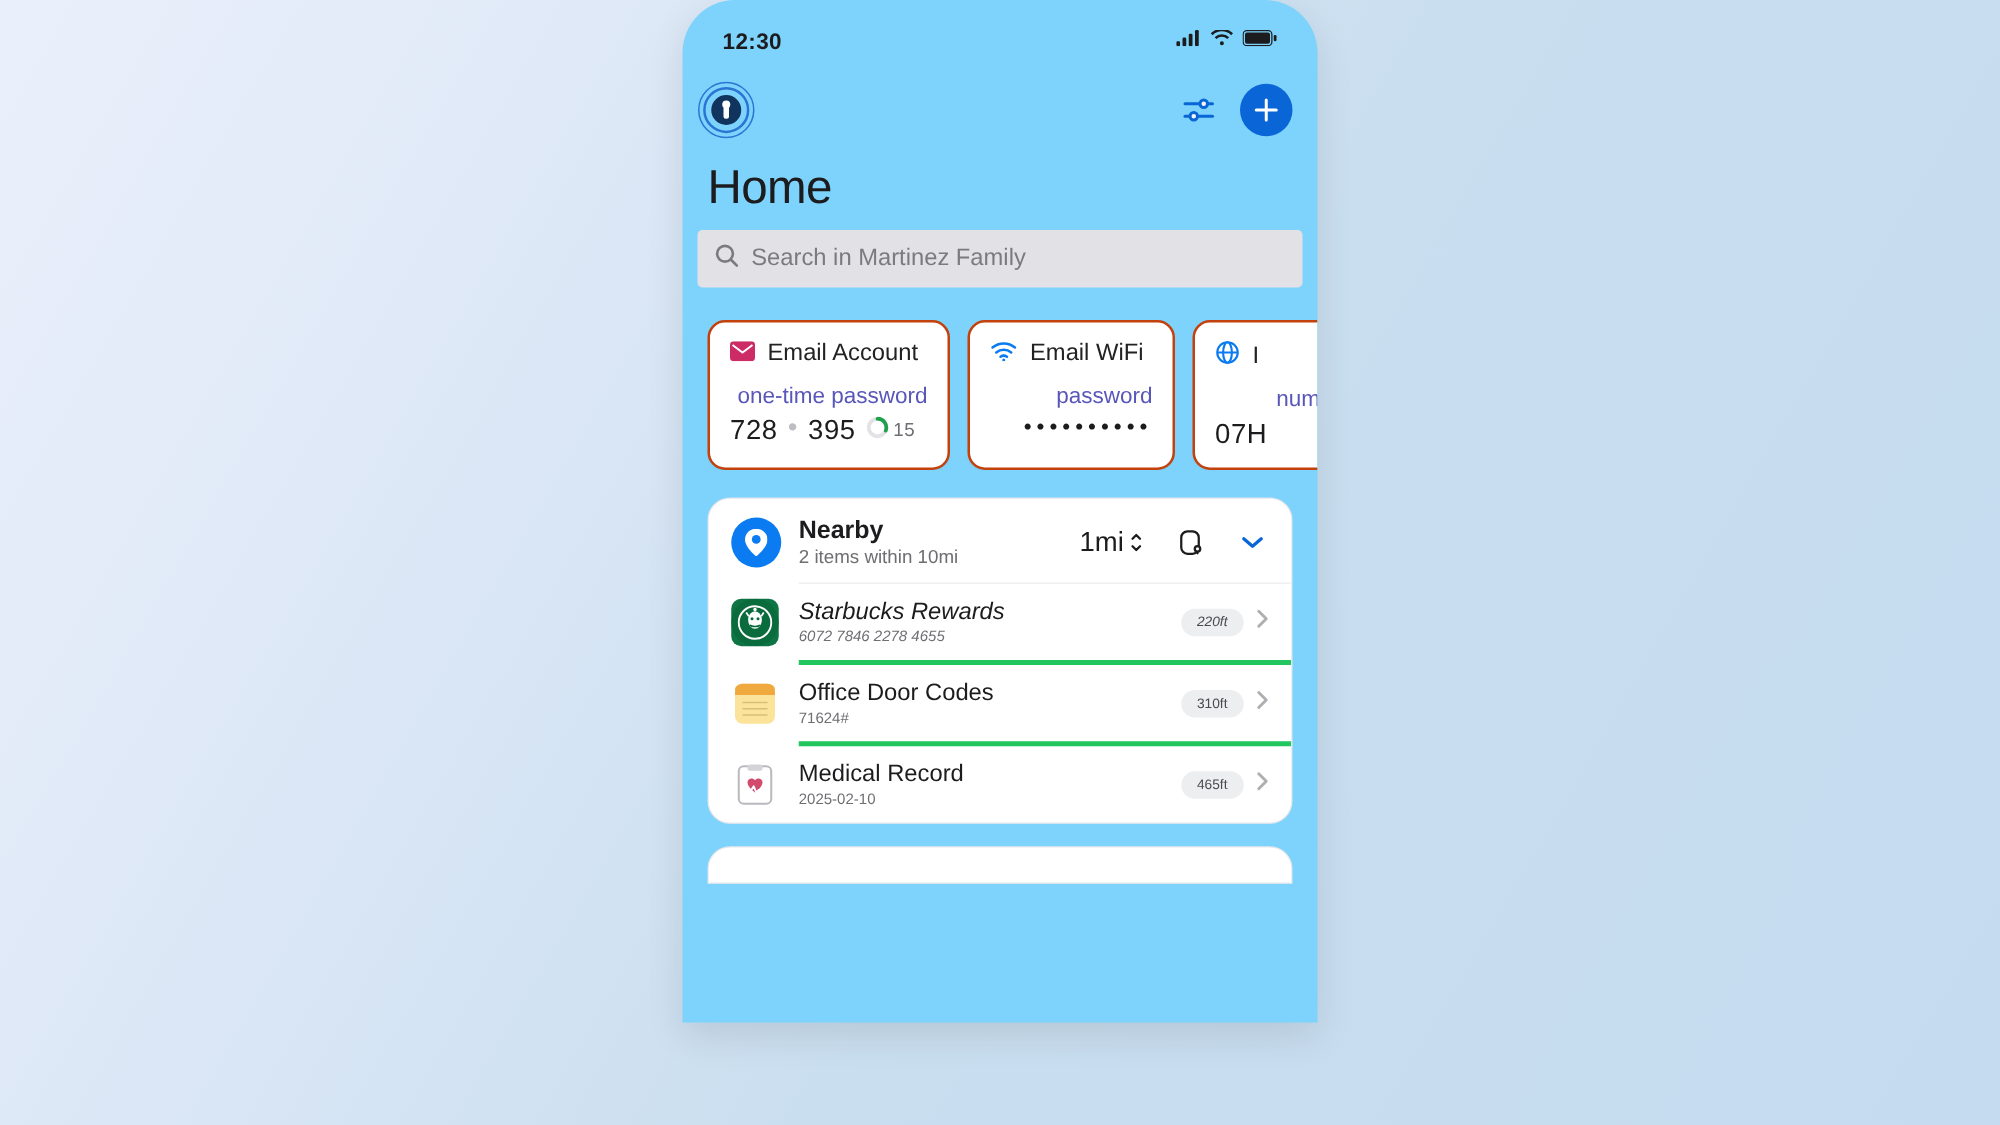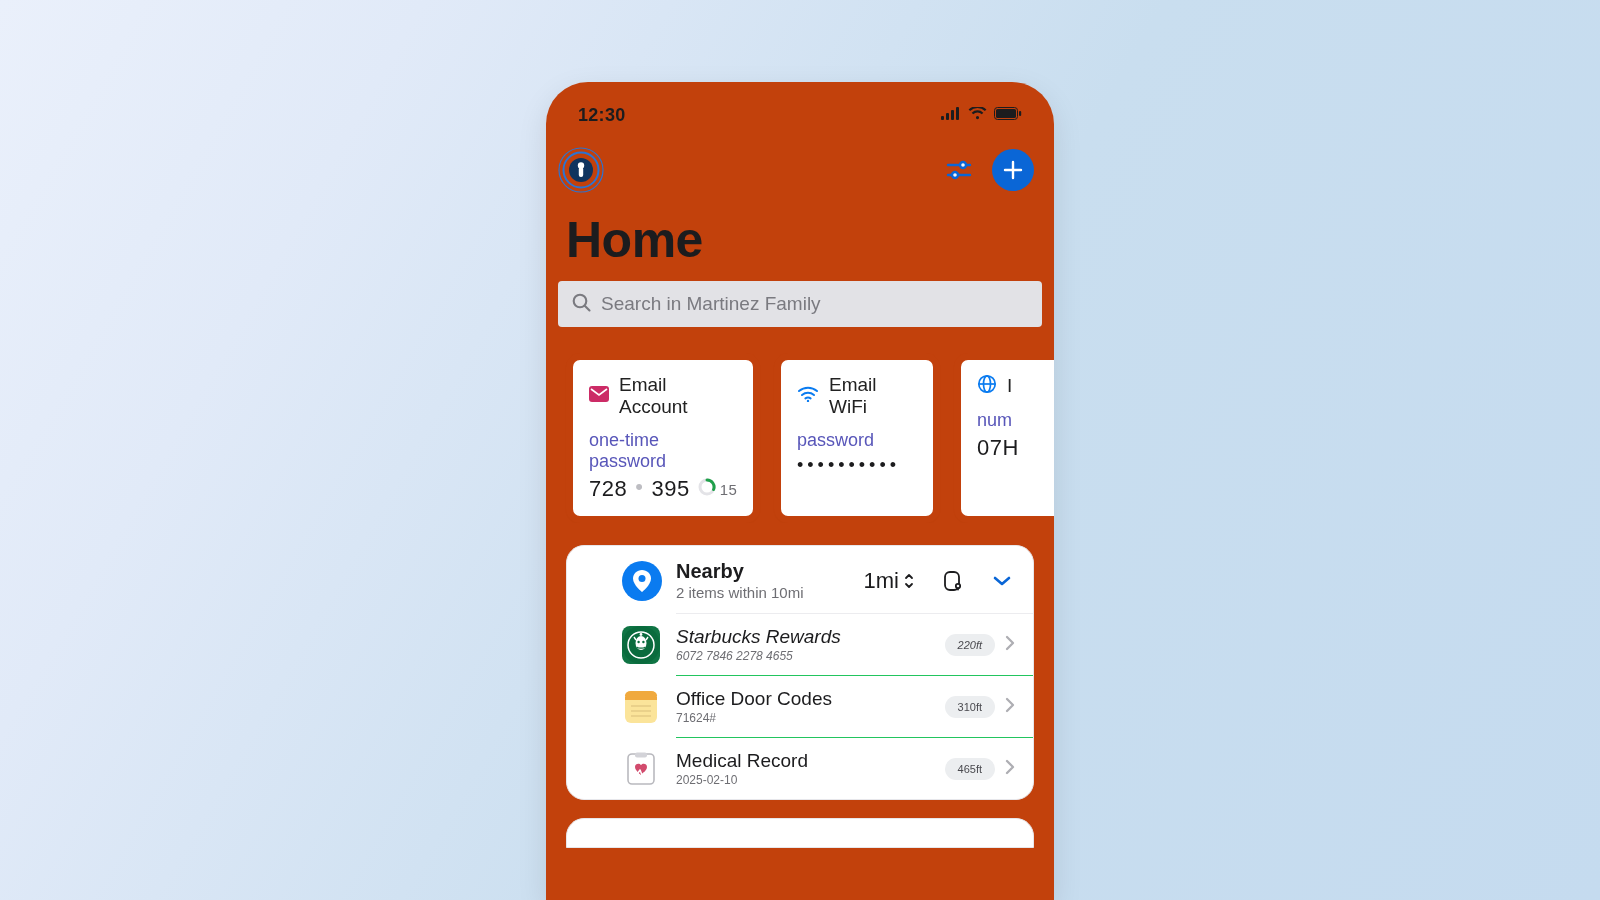--- a/index.html
+++ b/index.html
@@ -5,24 +5,23 @@
   * { box-sizing: border-box; margin: 0; padding: 0; }
   html, body { width: 1600px; height: 900px; overflow: hidden; }
   body {
     font-family: -apple-system, BlinkMacSystemFont, "SF Pro Text", "Helvetica Neue", Arial, sans-serif;
     background: linear-gradient(120deg, #eaf0fb 0%, #e1eaf8 20%, #c9deef 55%, #c5dbef 100%);
     display: flex;
     align-items: flex-start;
     justify-content: center;
   }
   .phone {
-    margin-top: 82px;
     width: 508px;
     height: 818px;
-    background: #c2410c;
+    background: #7dd3fc;
     border-radius: 42px 42px 0 0;
     box-shadow: 0 10px 30px rgba(0,0,0,0.10);
     overflow: hidden;
     position: relative;
   }
 
   
   .status-bar {
     height: 56px;
     display: flex;
@@ -48,21 +47,21 @@
   .header-right { display:flex; align-items:center; gap:18px; }
   .filter-btn { width:30px; height:30px; display:flex; align-items:center; justify-content:center; color:#0a66d6; }
   .add-btn {
     width: 42px; height: 42px; border-radius:50%;
     background:#0a66d6;
     display:flex; align-items:center; justify-content:center;
     color:#fff; font-size:26px; font-weight:300;
   }
 
   
-  .page-title { font-size: 50px; font-weight: 700; color:#1c1c1e; padding: 18px 20px 12px 20px; letter-spacing: -.5px;}
+  .page-title { font-size: 38px; font-weight: 400; color:#1c1c1e; padding: 18px 20px 12px 20px; letter-spacing: -.5px;}
 
   
   .search {
     margin: 0 12px;
     background:#e2e2e6;
     border-radius: 4px;
     height: 46px;
     display:flex; align-items:center;
     padding: 0 14px;
     gap: 10px;
@@ -77,45 +76,45 @@
   
   .cards-row {
     display:flex;
     gap: 14px;
     padding: 26px 0 0 20px;
     overflow:hidden;
   }
   .card {
     flex: 0 0 auto;
     background:#fff;
-    border: 7px solid #c2410c;
+    border: 2px solid #c2410c;
     border-radius: 14px;
     padding: 14px 16px 14px 16px;
     box-shadow: 0 1px 2px rgba(0,0,0,0.02);
+    text-align: right;
   }
   .card-head { display:flex; align-items:center; gap:10px; margin-bottom:12px;}
   .card-head-title { font-size:19px; font-weight:500; color:#222; }
   .card-field-label { font-size:18px; color:#5856b9; margin-bottom:4px;}
   .card-value { font-size:22px; color:#1c1c1e; letter-spacing:.5px; display:flex; align-items:center; gap:8px;}
   .otp-dot { color:#bdbdc2; position:relative; top:-2px;}
   .otp-ring { display:inline-flex; align-items:center; gap:4px; }
   .otp-count { font-size:15px; color:#6e6e73; }
   .pw-dots { letter-spacing: 4px; font-size:18px; color:#1c1c1e; }
   #card-email { width: 194px;}
   #card-wifi { width: 166px;}
   #card-third { width: 120px;}
 
   
   .panel {
     margin: 22px 20px 0 20px;
     background:#fff;
     border:1px solid #e7e7eb;
     border-radius:18px;
     overflow:hidden;
-    padding-left:37px;
   }
   .panel-header {
     display:flex; align-items:center; padding:14px 18px 12px 18px;
     gap:14px;
   }
   .pin-circle {
     width:40px; height:40px; border-radius:50%;
     background:#0a7bf0;
     display:flex; align-items:center; justify-content:center;
   }
@@ -123,21 +122,21 @@
   .panel-title { font-size:20px; font-weight:700; color:#1c1c1e; }
   .panel-sub { font-size:15px; color:#6e6e73; margin-top:1px;}
   .range-picker { display:flex; align-items:center; gap:4px; color:#1c1c1e; font-size:22px;}
   .range-picker svg { display:block; }
   .gps-btn { width:28px; height:28px; display:flex; align-items:center; justify-content:center; color:#1c1c1e; margin-left:10px;}
   .collapse-btn { width:26px; height:26px; display:flex; align-items:center; justify-content:center; color:#0a66d6; margin-left:8px;}
 
   .list { padding-left: 72px; }
   .row {
     display:flex; align-items:center;
-    border-top:1px solid #22c55e;
+    border-top:4px solid #22c55e;
     padding:12px 18px 12px 0;
     position:relative;
   }
   .row:first-child { border-top:1px solid #ececef;font-style:italic; }
   .row-icon {
     position:absolute; left:-54px; top: 50%; transform: translateY(-50%);
     width:38px; height:38px; border-radius:8px;
     display:flex; align-items:center; justify-content:center;
     overflow:hidden;
   }

